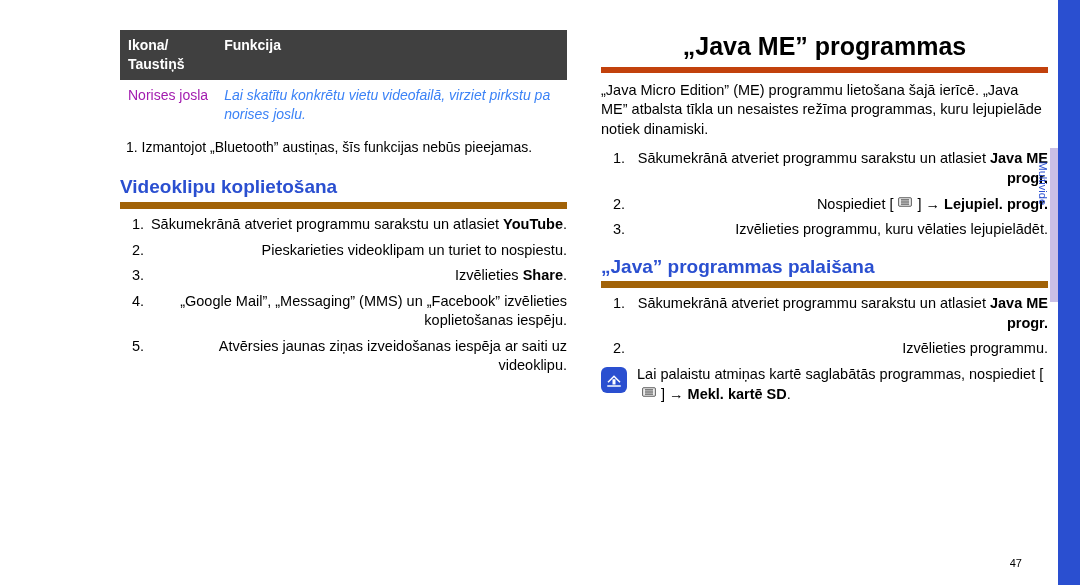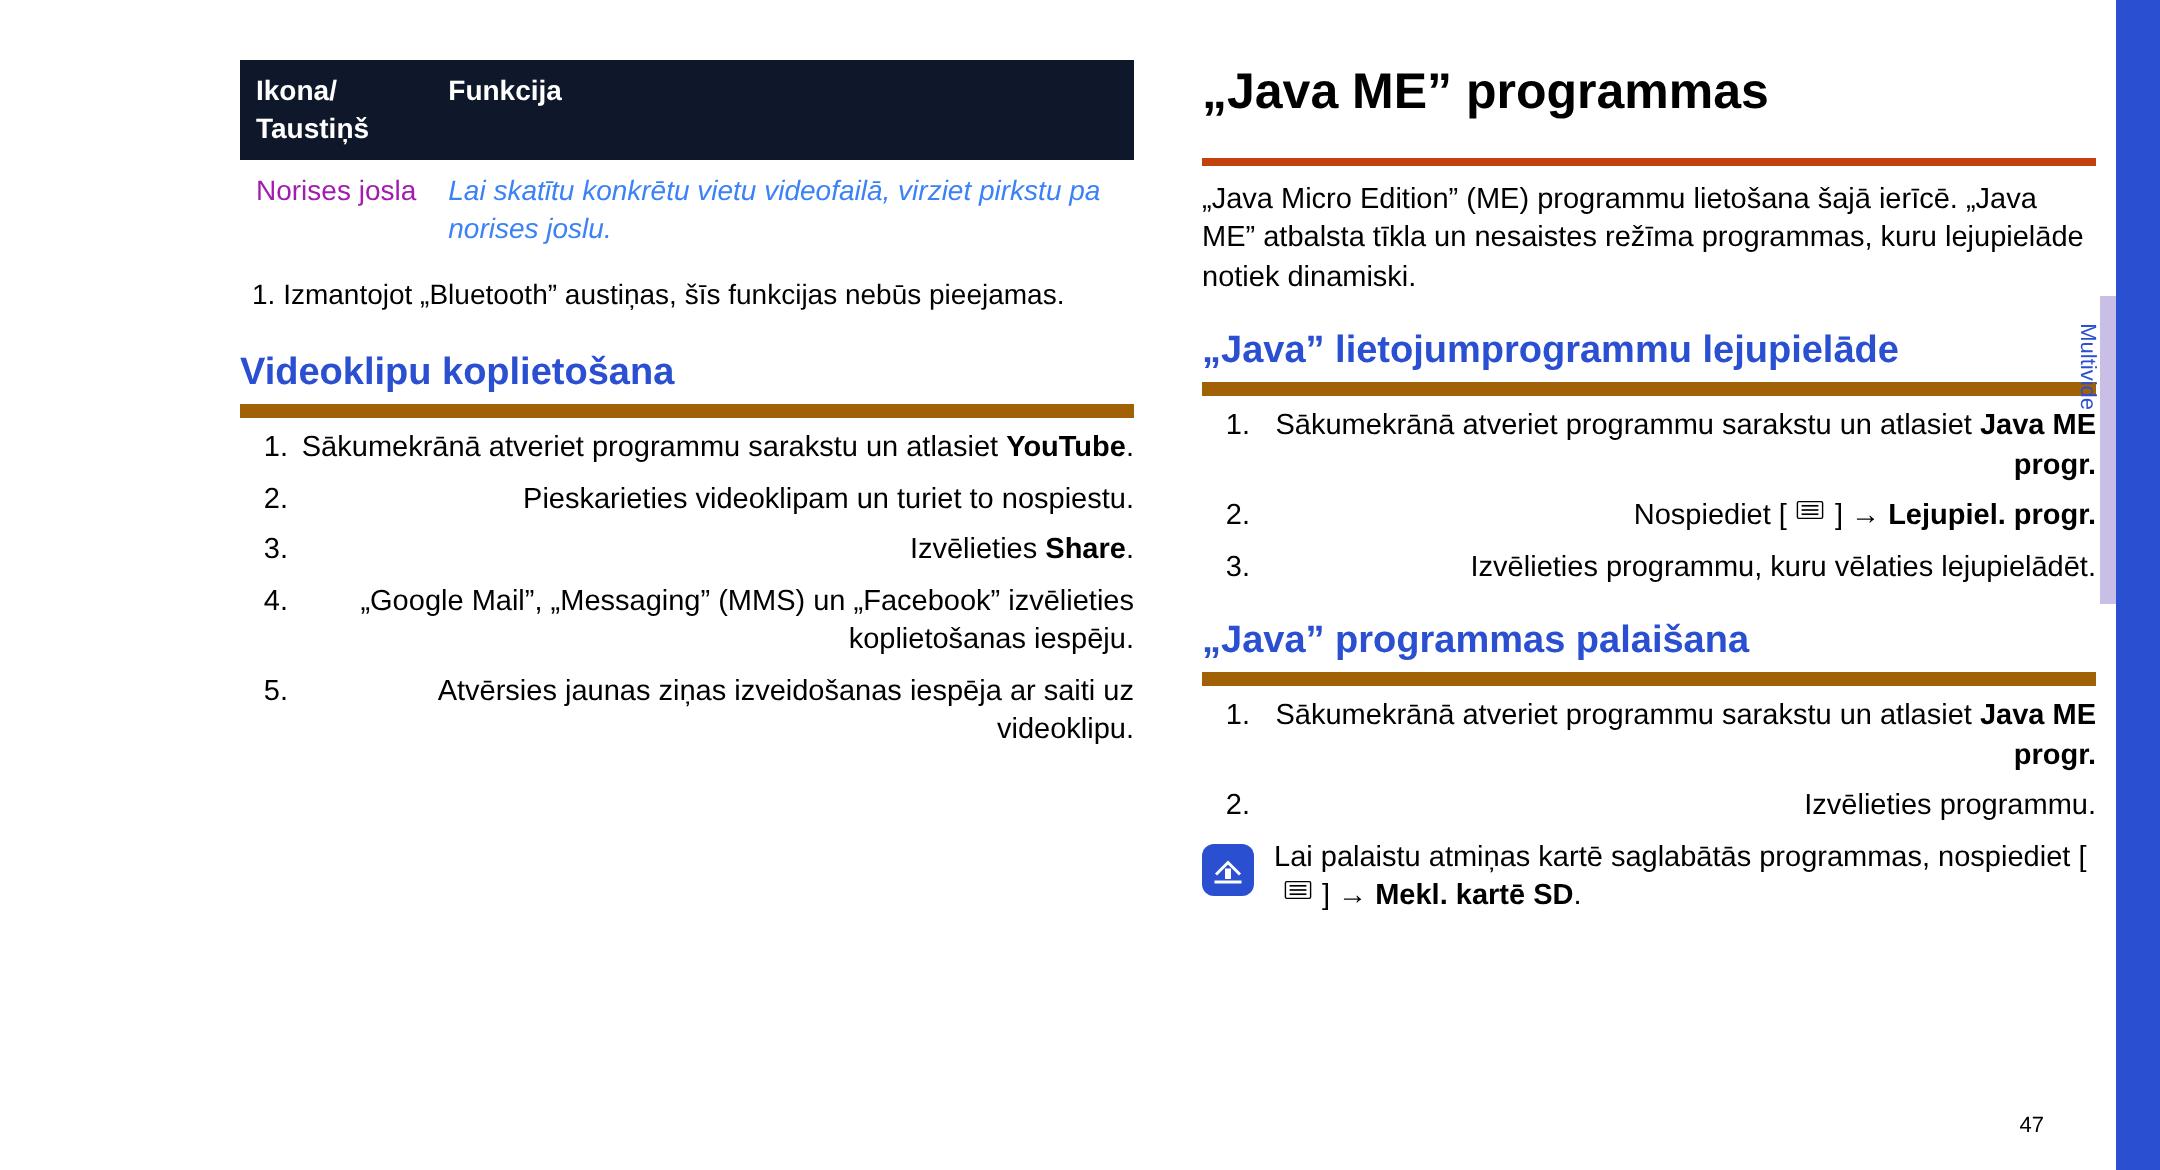--- a/index.html
+++ b/index.html
@@ -20,21 +20,21 @@
     height: 100%;
   }
   .col {
     flex: 1;
     min-width: 0;
   }
   
   table { border-collapse: collapse; width: 100%; margin-bottom: 8px; }
   th, td { text-align: left; font-size: 14px; vertical-align: top; }
   th {
-    background: #0f172a;
+    background: #404040;
     color: #fff;
     font-weight: bold;
     padding: 6px 8px;
   }
   td {
     padding: 6px 8px;
   }
   td.first { color: #a21caf; white-space: nowrap; }
   td.second { color: #3b82f6; font-style: italic; margin-left: 12px; }
   .note-after-table {
@@ -48,23 +48,24 @@
     font-size: 19px;
     font-weight: bold;
     border-bottom: 7px solid #a16207;
     padding-bottom: 2px;
     margin-bottom: 6px;
     margin-top: 14px;
   }
   h1.main {
     font-size: 25px;
     font-weight: bold;
-    border-bottom: 4px solid #c2410c;
-    padding-bottom: 15px;
+    border-bottom: 6px solid #c2410c;
+    padding-bottom: 3px;
     margin-bottom: 8px;
+    text-align: center;
   }
   .intro { font-size: 14.5px; margin-bottom: 10px; }
   ol {
     list-style: none;
     counter-reset: item;
     padding-left: 0;
     text-align: right;
   }
   ol > li {
     counter-increment: item;
@@ -172,21 +173,20 @@
       <li><span>„Google Mail”, „Messaging” (MMS) un „Facebook” izvēlieties koplietošanas iespēju.</span></li>
       <li><span>Atvērsies jaunas ziņas izveidošanas iespēja ar saiti uz videoklipu.</span></li>
     </ol>
   </div>
 
   <div class="col">
     <h1 class="main">„Java ME” programmas</h1>
     <div class="intro">„Java Micro Edition” (ME) programmu lietošana šajā ierīcē. „Java ME” atbalsta tīkla un nesaistes režīma programmas, kuru lejupielāde notiek dinamiski.</div>
 
 
-    <h2 class="sect">„Java” lietojumprogrammu lejupielāde</h2>
     <ol>
       <li>
         <span>Sākumekrānā atveriet programmu sarakstu un atlasiet </span><b class="inline">Java ME progr.</b>
       </li>
       <li>
         <span>Nospiediet [</span><span class="key"><svg viewBox="0 0 20 14">
               <rect x="1" y="1" width="18" height="12" rx="1" fill="none" stroke="#000" stroke-width="1"></rect>
               <line x1="4" y1="4" x2="16" y2="4" stroke="#000" stroke-width="1.2"></line>
               <line x1="4" y1="7" x2="16" y2="7" stroke="#000" stroke-width="1.2"></line>
               <line x1="4" y1="10" x2="16" y2="10" stroke="#000" stroke-width="1.2"></line>

